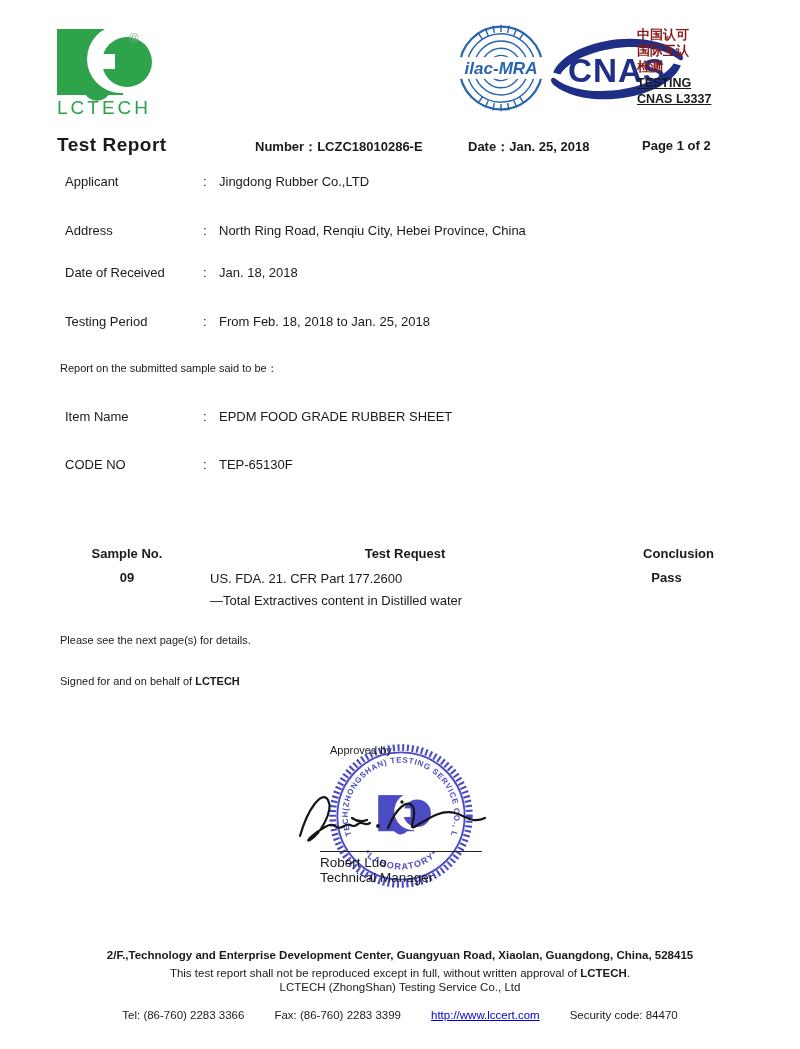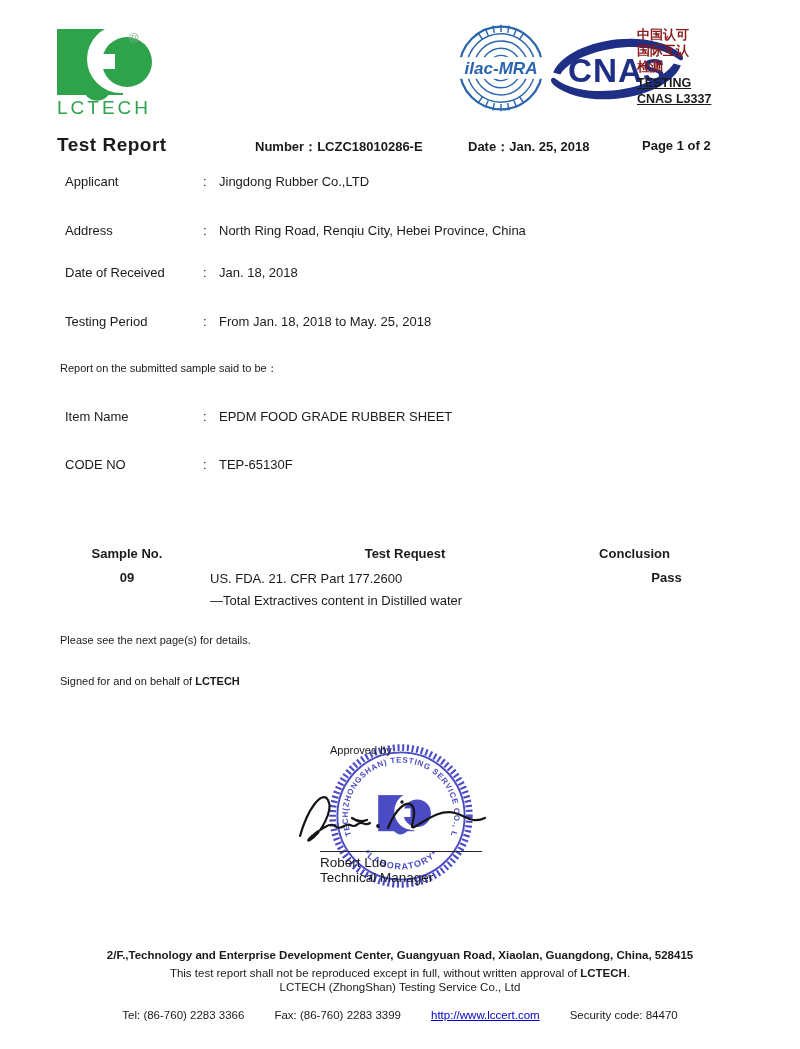--- a/index.html
+++ b/index.html
@@ -114,39 +114,39 @@
     <span>North Ring Road, Renqiu City, Hebei Province, China</span>
   </div>
   <div class="field-row" style="top:265px;">
     <span class="f-label">Date of Received</span>
     <span class="f-colon">:</span>
     <span>Jan. 18, 2018</span>
   </div>
   <div class="field-row" style="top:314px;">
     <span class="f-label">Testing Period</span>
     <span class="f-colon">:</span>
-    <span>From Jan. 18, 2018 to May. 25, 2018</span>
+    <span>From Feb. 18, 2018 to Jan. 25, 2018</span>
   </div>
 
   <div class="abs fs13" style="left:60px; top:361px;">Report on the submitted sample said to be：</div>
 
   <div class="field-row" style="top:409px;">
     <span class="f-label">Item Name</span>
     <span class="f-colon">:</span>
     <span>EPDM FOOD GRADE RUBBER SHEET</span>
   </div>
   <div class="field-row" style="top:457px;">
     <span class="f-label">CODE NO</span>
     <span class="f-colon">:</span>
     <span>TEP-65130F</span>
   </div>
 
   <div class="abs th" style="left:65px; top:546px; width:124px;">Sample No.</div>
   <div class="abs th" style="left:210px; top:546px; width:390px;">Test Request</div>
-  <div class="abs th" style="left:572px; top:546px; width:125px;">Conclusion</div>
+  <div class="abs th" style="left:616px; top:546px; width:125px;">Conclusion</div>
 
   <div class="abs td-center" style="left:65px; top:570px; width:124px;">09</div>
   <div class="abs td-left" style="left:210px; top:571px; width:390px;">US. FDA. 21. CFR Part 177.2600</div>
   <div class="abs td-left" style="left:210px; top:593px; width:390px;">—Total Extractives content in Distilled water</div>
   <div class="abs td-center" style="left:604px; top:570px; width:125px;">Pass</div>
 
   <div class="abs fs13" style="left:60px; top:634px;">Please see the next page(s) for details.</div>
   <div class="abs fs13" style="left:60px; top:675px;">
     <span>Signed for and on behalf of </span><span class="b">LCTECH</span>
   </div>

